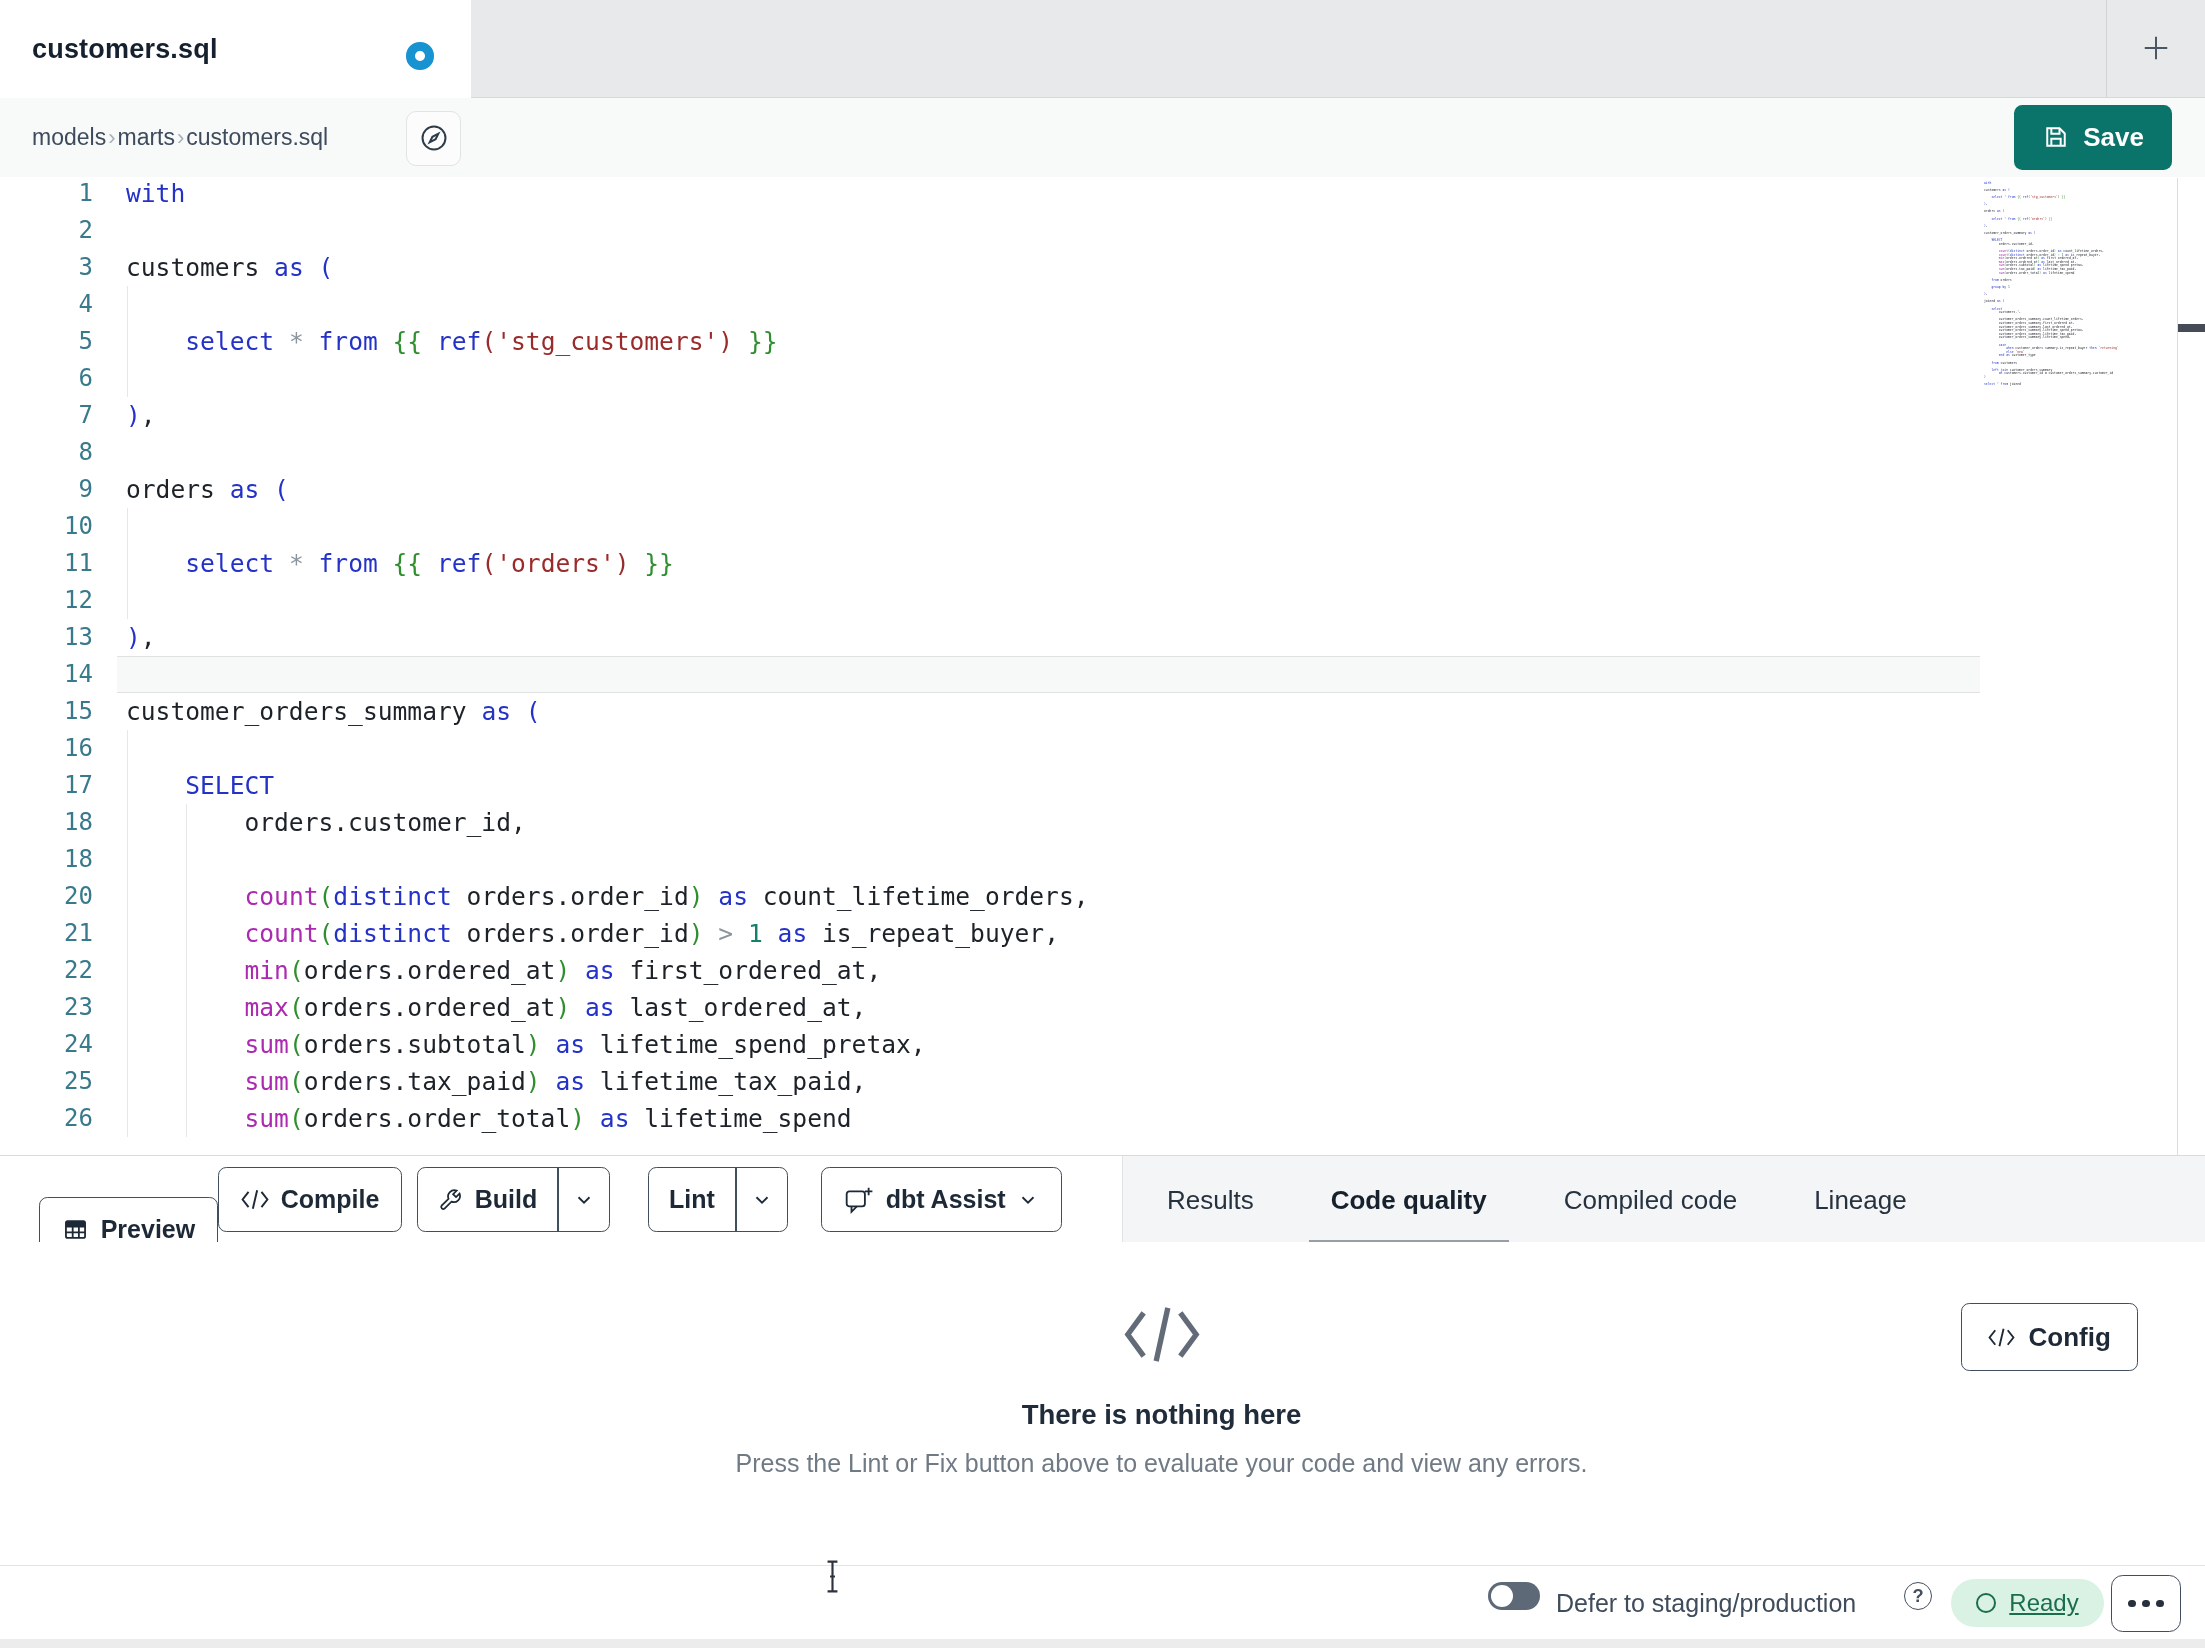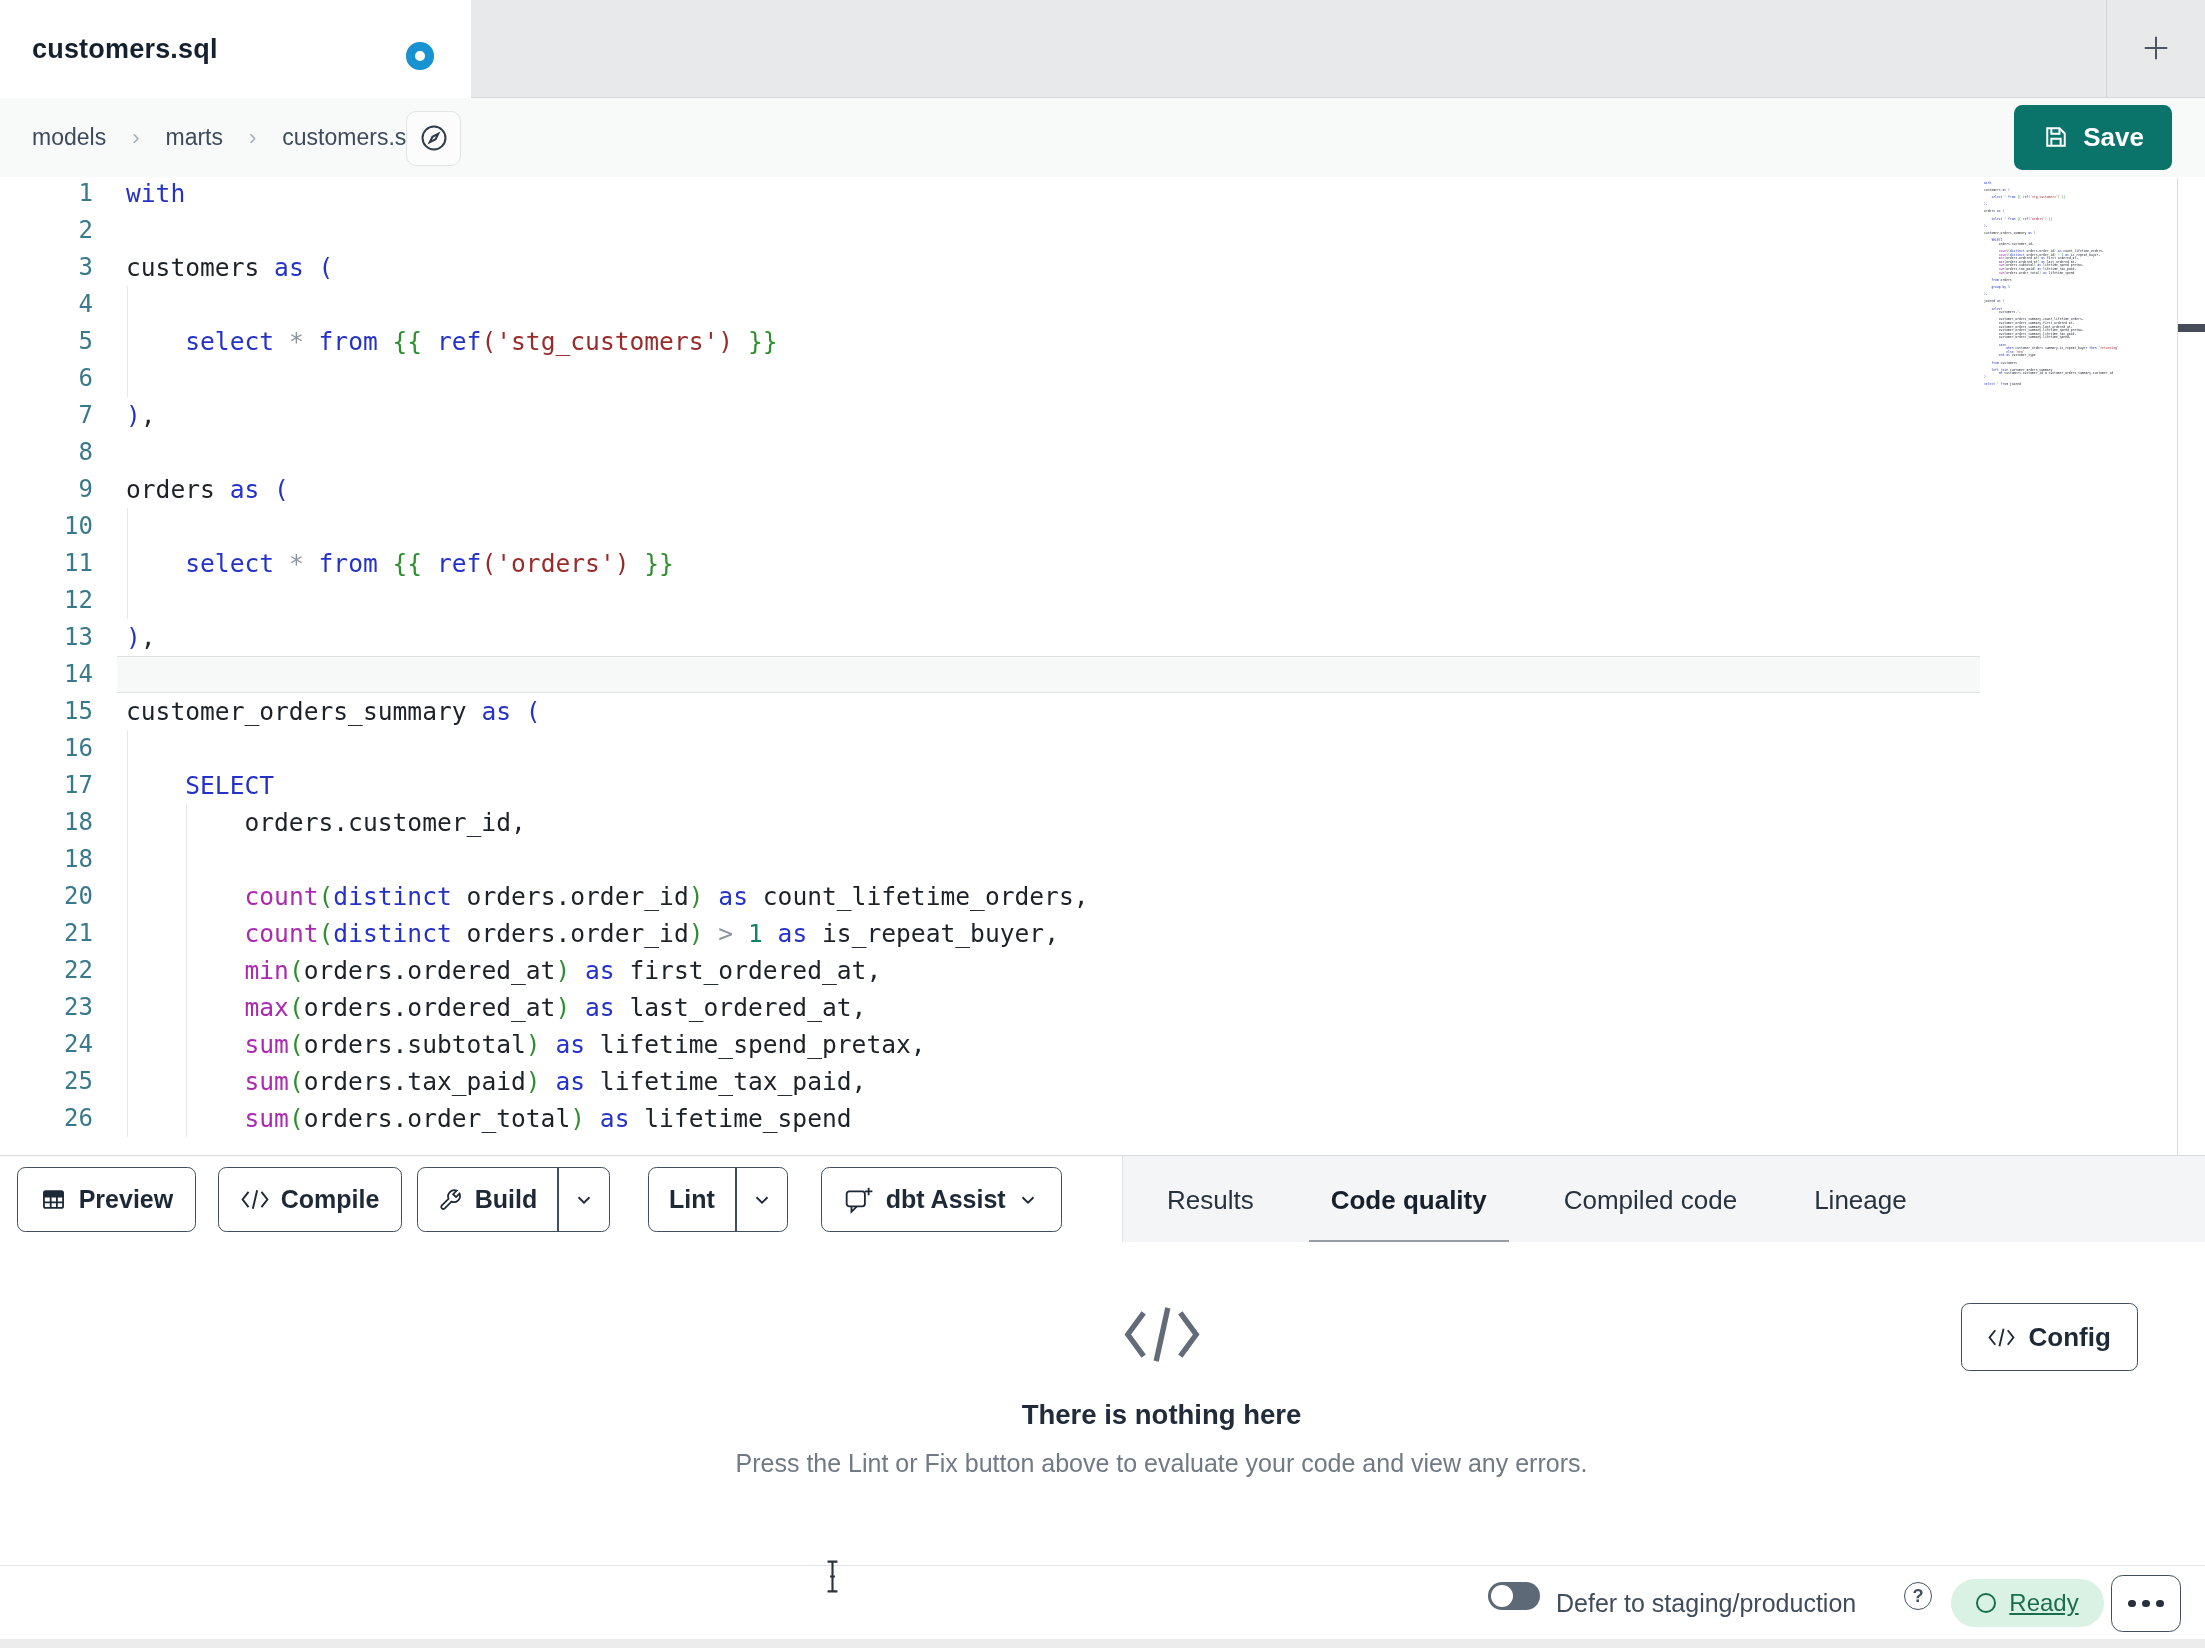--- a/index.html
+++ b/index.html
@@ -14,21 +14,21 @@
   .tab-title{font-size:27px;font-weight:700;color:#15212f;letter-spacing:0.2px;}
   .dot{position:absolute;left:406px;top:42px;width:27.5px;height:27.5px;border-radius:50%;
        border:9.2px solid var(--dot_blue,#1793d1);background:#fff;box-sizing:border-box;}
   .tabbar-sep{position:absolute;left:2106px;top:0;width:0.8px;height:97px;background:#d2d3d4;}
   .newtab{position:absolute;left:2131px;top:23px;width:50px;height:50px;background:transparent;
           border:none;display:flex;align-items:center;justify-content:center;cursor:pointer;padding:0;}
 
   
   .fileheader{position:absolute;left:0;top:98px;width:2205px;height:79px;background:#f8f9f9;
               border-bottom:0.8px solid #e8e9e9;}
-  .breadcrumb{position:absolute;left:32px;top:0;height:79px;display:flex;align-items:center;gap:26px;
+  .breadcrumb{position:absolute;left:32px;top:0;height:79px;display:flex;align-items:center;gap:2px;
               font-size:23px;color:#3d4b5c;}
   .bc-sep{color:#a9b1b8;font-size:22px;}
   .bc-item{cursor:pointer;}
   .compass-btn{position:absolute;left:406px;top:12.5px;width:55px;height:55px;border:0.8px solid #e1e3e4;
                border-radius:10px;background:#fcfcfc;display:flex;align-items:center;justify-content:center;
                cursor:pointer;padding:0;}
   .save-btn{position:absolute;left:2014px;top:6.7px;width:158px;height:65px;background:var(--accent_save,#0a746b);
             border:none;border-radius:8.3px;display:flex;align-items:center;justify-content:center;gap:13.3px;
             color:#fff;font-size:26px;font-weight:600;cursor:pointer;font-family:"Liberation Sans",sans-serif;}
 
@@ -186,21 +186,21 @@
     <div class="minimap">
         <pre id="minimap-pre"><div class="mm-line"><span class="tk-k">with</span></div><div class="mm-line"></div><div class="mm-line"><span class="tk-t">customers </span><span class="tk-k">as</span><span class="tk-t"> </span><span class="tk-k">(</span></div><div class="mm-line"></div><div class="mm-line"><span class="tk-t">    </span><span class="tk-k">select</span><span class="tk-t"> </span><span class="tk-o">*</span><span class="tk-t"> </span><span class="tk-k">from</span><span class="tk-t"> </span><span class="tk-j">{{</span><span class="tk-t"> </span><span class="tk-k">ref</span><span class="tk-s">('stg_customers')</span><span class="tk-t"> </span><span class="tk-j">}}</span></div><div class="mm-line"></div><div class="mm-line"><span class="tk-k">)</span><span class="tk-t">,</span></div><div class="mm-line"></div><div class="mm-line"><span class="tk-t">orders </span><span class="tk-k">as</span><span class="tk-t"> </span><span class="tk-k">(</span></div><div class="mm-line"></div><div class="mm-line"><span class="tk-t">    </span><span class="tk-k">select</span><span class="tk-t"> </span><span class="tk-o">*</span><span class="tk-t"> </span><span class="tk-k">from</span><span class="tk-t"> </span><span class="tk-j">{{</span><span class="tk-t"> </span><span class="tk-k">ref</span><span class="tk-s">('orders')</span><span class="tk-t"> </span><span class="tk-j">}}</span></div><div class="mm-line"></div><div class="mm-line"><span class="tk-k">)</span><span class="tk-t">,</span></div><div class="mm-line"></div><div class="mm-line"><span class="tk-t">customer_orders_summary </span><span class="tk-k">as</span><span class="tk-t"> </span><span class="tk-k">(</span></div><div class="mm-line"></div><div class="mm-line"><span class="tk-t">    </span><span class="tk-k">SELECT</span></div><div class="mm-line"><span class="tk-t">        orders.customer_id,</span></div><div class="mm-line"></div><div class="mm-line"><span class="tk-t">        </span><span class="tk-f">count</span><span class="tk-g">(</span><span class="tk-k">distinct</span><span class="tk-t"> orders.order_id</span><span class="tk-g">)</span><span class="tk-t"> </span><span class="tk-k">as</span><span class="tk-t"> count_lifetime_orders,</span></div><div class="mm-line"><span class="tk-t">        </span><span class="tk-f">count</span><span class="tk-g">(</span><span class="tk-k">distinct</span><span class="tk-t"> orders.order_id</span><span class="tk-g">)</span><span class="tk-t"> </span><span class="tk-o">&gt;</span><span class="tk-t"> </span><span class="tk-n">1</span><span class="tk-t"> </span><span class="tk-k">as</span><span class="tk-t"> is_repeat_buyer,</span></div><div class="mm-line"><span class="tk-t">        </span><span class="tk-f">min</span><span class="tk-g">(</span><span class="tk-t">orders.ordered_at</span><span class="tk-g">)</span><span class="tk-t"> </span><span class="tk-k">as</span><span class="tk-t"> first_ordered_at,</span></div><div class="mm-line"><span class="tk-t">        </span><span class="tk-f">max</span><span class="tk-g">(</span><span class="tk-t">orders.ordered_at</span><span class="tk-g">)</span><span class="tk-t"> </span><span class="tk-k">as</span><span class="tk-t"> last_ordered_at,</span></div><div class="mm-line"><span class="tk-t">        </span><span class="tk-f">sum</span><span class="tk-g">(</span><span class="tk-t">orders.subtotal</span><span class="tk-g">)</span><span class="tk-t"> </span><span class="tk-k">as</span><span class="tk-t"> lifetime_spend_pretax,</span></div><div class="mm-line"><span class="tk-t">        </span><span class="tk-f">sum</span><span class="tk-g">(</span><span class="tk-t">orders.tax_paid</span><span class="tk-g">)</span><span class="tk-t"> </span><span class="tk-k">as</span><span class="tk-t"> lifetime_tax_paid,</span></div><div class="mm-line"><span class="tk-t">        </span><span class="tk-f">sum</span><span class="tk-g">(</span><span class="tk-t">orders.order_total</span><span class="tk-g">)</span><span class="tk-t"> </span><span class="tk-k">as</span><span class="tk-t"> lifetime_spend</span></div><div class="mm-line"></div><div class="mm-line"><span class="tk-t">    </span><span class="tk-k">from</span><span class="tk-t"> orders</span></div><div class="mm-line"></div><div class="mm-line"><span class="tk-t">    </span><span class="tk-k">group by</span><span class="tk-t"> </span><span class="tk-n">1</span></div><div class="mm-line"></div><div class="mm-line"><span class="tk-k">)</span><span class="tk-t">,</span></div><div class="mm-line"></div><div class="mm-line"><span class="tk-t">joined </span><span class="tk-k">as</span><span class="tk-t"> </span><span class="tk-k">(</span></div><div class="mm-line"></div><div class="mm-line"><span class="tk-t">    </span><span class="tk-k">select</span></div><div class="mm-line"><span class="tk-t">        customers.</span><span class="tk-o">*</span><span class="tk-t">,</span></div><div class="mm-line"></div><div class="mm-line"><span class="tk-t">        customer_orders_summary.count_lifetime_orders,</span></div><div class="mm-line"><span class="tk-t">        customer_orders_summary.first_ordered_at,</span></div><div class="mm-line"><span class="tk-t">        customer_orders_summary.last_ordered_at,</span></div><div class="mm-line"><span class="tk-t">        customer_orders_summary.lifetime_spend_pretax,</span></div><div class="mm-line"><span class="tk-t">        customer_orders_summary.lifetime_tax_paid,</span></div><div class="mm-line"><span class="tk-t">        customer_orders_summary.lifetime_spend,</span></div><div class="mm-line"></div><div class="mm-line"><span class="tk-t">        </span><span class="tk-k">case</span></div><div class="mm-line"><span class="tk-t">            </span><span class="tk-k">when</span><span class="tk-t"> customer_orders_summary.is_repeat_buyer </span><span class="tk-k">then</span><span class="tk-t"> </span><span class="tk-s">'returning'</span></div><div class="mm-line"><span class="tk-t">            </span><span class="tk-k">else</span><span class="tk-t"> </span><span class="tk-s">'new'</span></div><div class="mm-line"><span class="tk-t">        </span><span class="tk-k">end</span><span class="tk-t"> </span><span class="tk-k">as</span><span class="tk-t"> customer_type</span></div><div class="mm-line"></div><div class="mm-line"><span class="tk-t">    </span><span class="tk-k">from</span><span class="tk-t"> customers</span></div><div class="mm-line"></div><div class="mm-line"><span class="tk-t">    </span><span class="tk-k">left join</span><span class="tk-t"> customer_orders_summary</span></div><div class="mm-line"><span class="tk-t">        </span><span class="tk-k">on</span><span class="tk-t"> customers.customer_id = customer_orders_summary.customer_id</span></div><div class="mm-line"><span class="tk-k">)</span></div><div class="mm-line"></div><div class="mm-line"><span class="tk-k">select</span><span class="tk-t"> </span><span class="tk-o">*</span><span class="tk-t"> </span><span class="tk-k">from</span><span class="tk-t"> joined</span></div></pre>
       </div>
     <div class="scroll-track"></div>
     <div class="scroll-thumb"></div>
   </div>
 
   <div class="toolbar">
     <div class="tabzone"></div>
 
-    <button class="tbtn" style="left:17px;">
+    <button class="tbtn" style="left:39px;margin-top:30px;">
       <svg width="27" height="27" viewBox="0 0 24 24" fill="none" stroke="#1d2936" stroke-width="1.6">
           <rect x="3.5" y="4.5" width="17" height="15" rx="1.5"></rect>
           <path d="M3.5 9.5h17M3.5 14.5h17M9.5 9.5v10M15 9.5v10"></path>
           <path d="M3.5 6a1.5 1.5 0 011.5-1.5h14a1.5 1.5 0 011.5 1.5v3.5h-17z" fill="#1d2936" stroke="none"></path>
         </svg>
       <span>Preview</span>
     </button>
 
     <button class="tbtn" style="left:218px;">
       <svg width="28" height="25" viewBox="0 0 26 22" fill="none" stroke="#1d2936" stroke-width="1.8">

